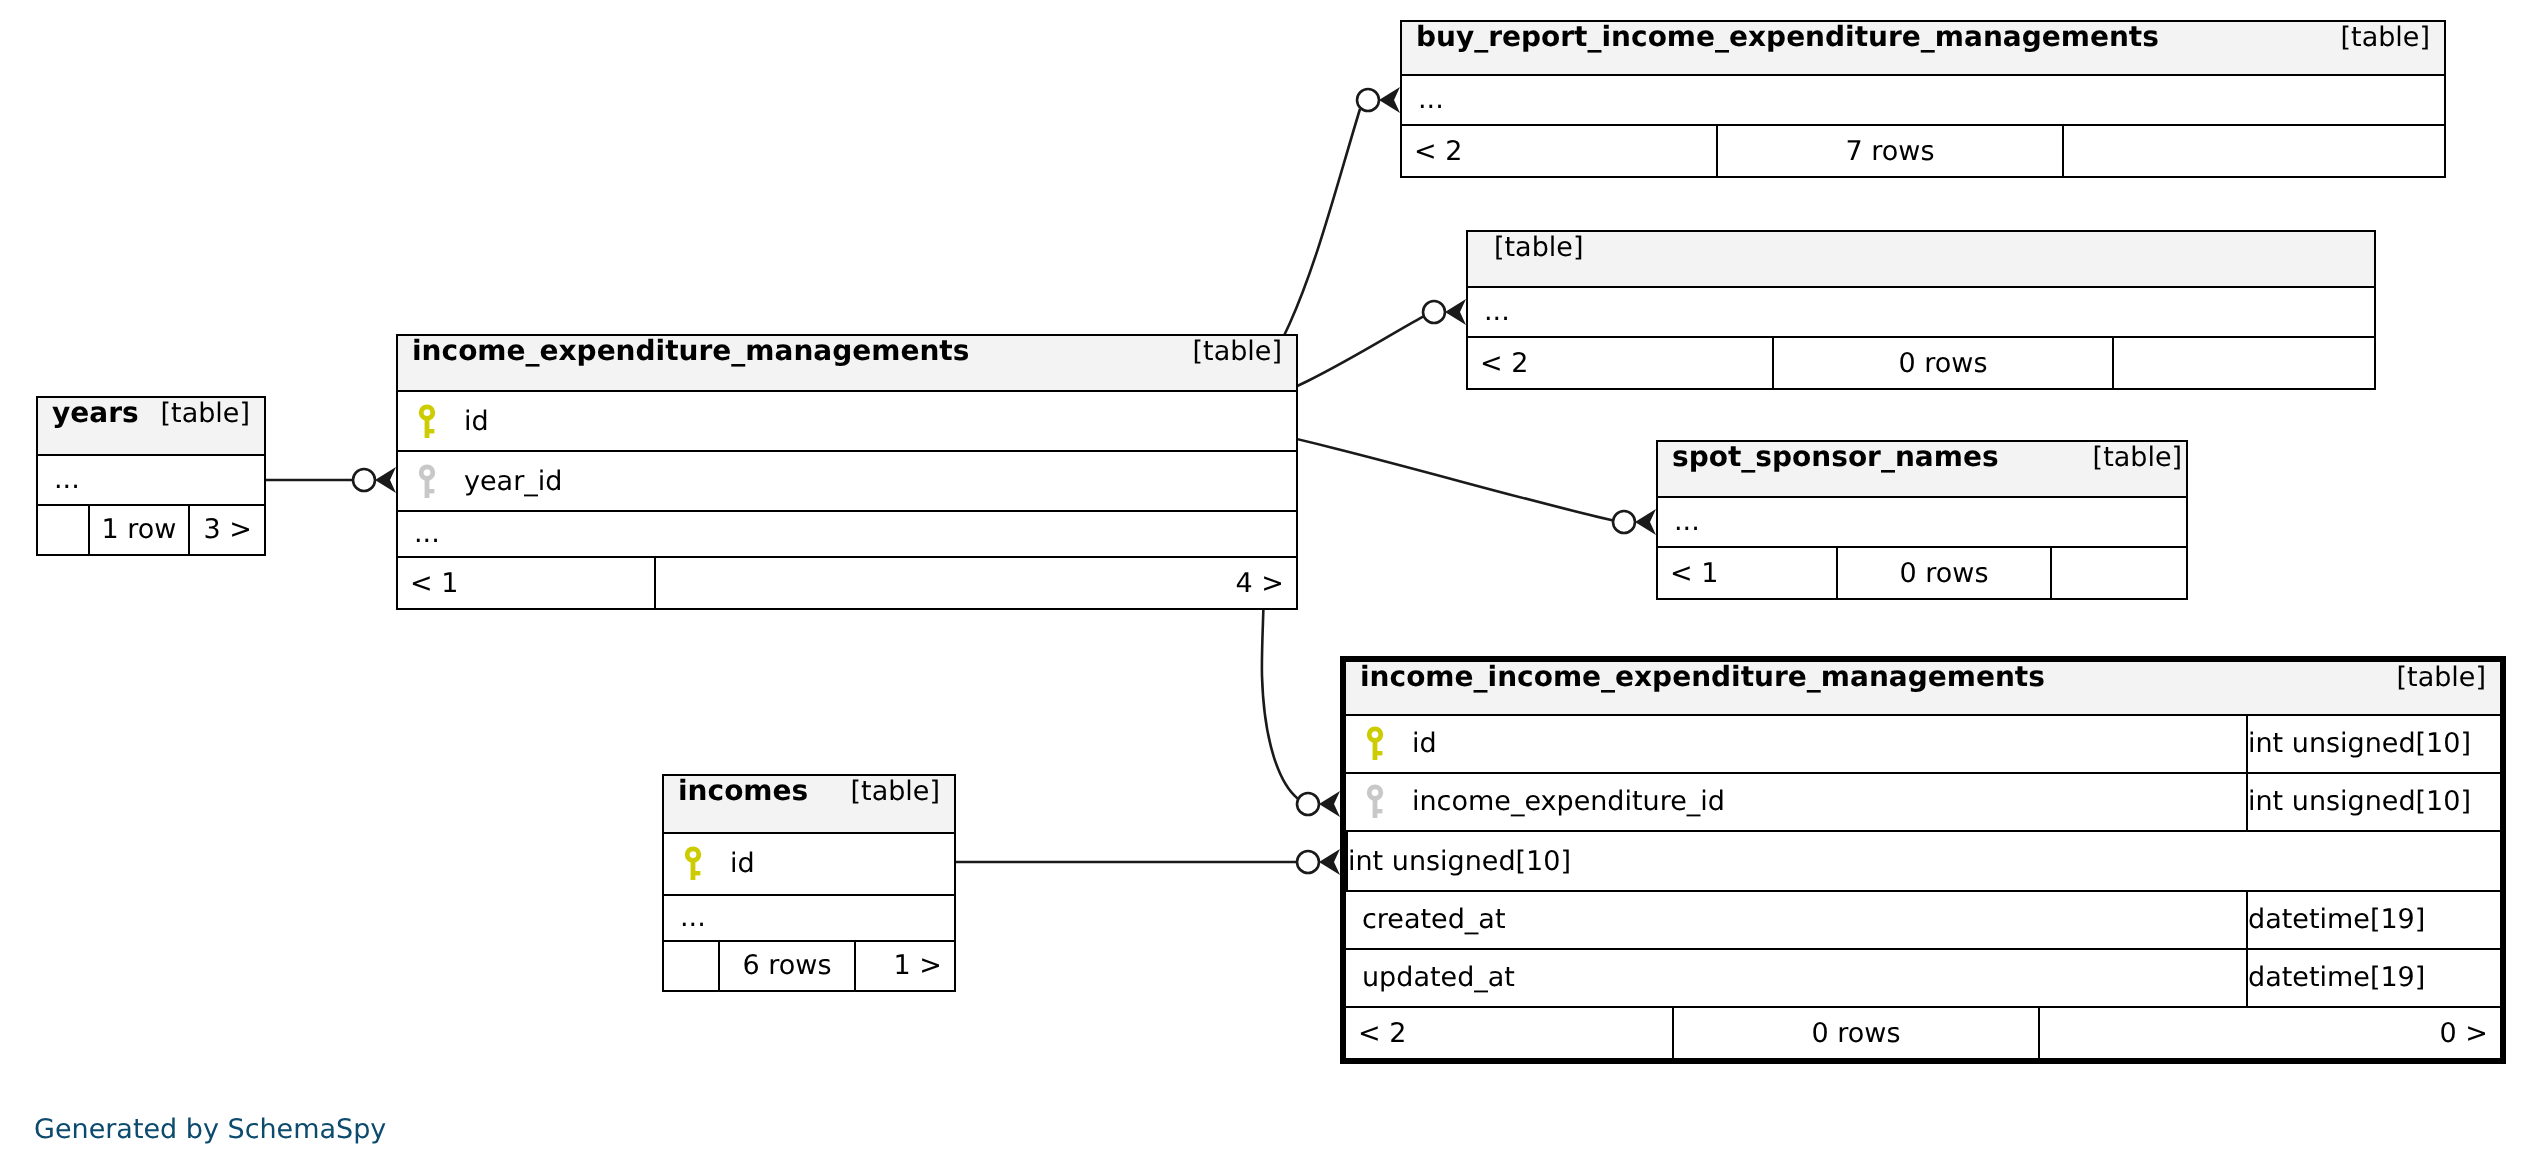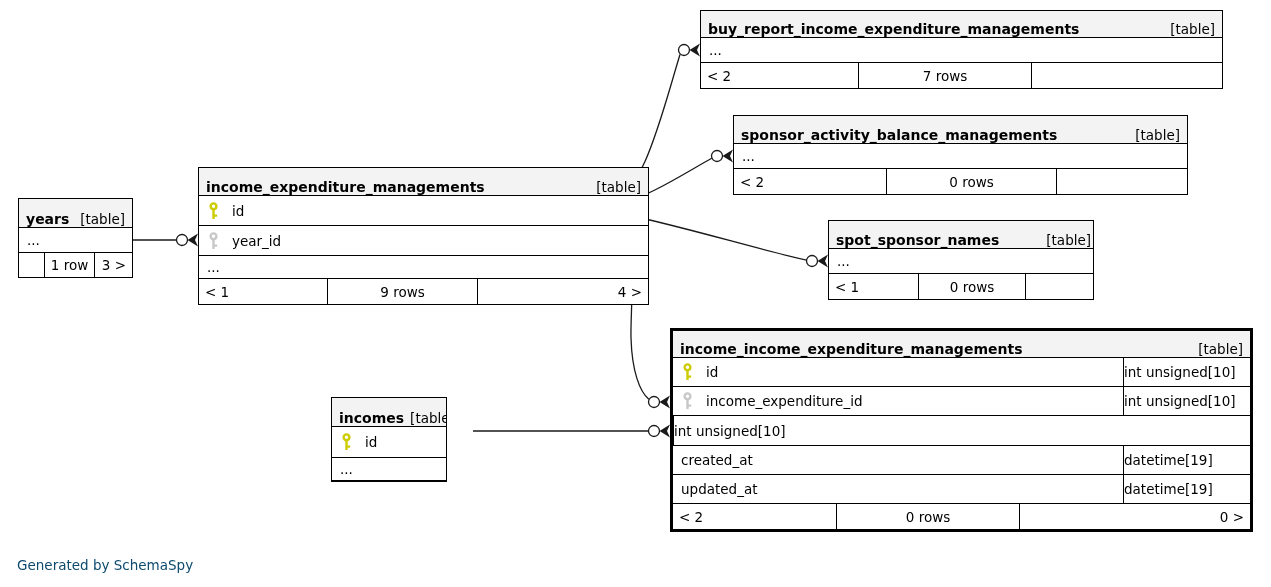--- a/index.html
+++ b/index.html
@@ -7,21 +7,21 @@
     position:relative;width:1271px;height:587px;background:#ffffff;
     font-family:"DejaVu Sans","Liberation Sans",sans-serif;color:#000;overflow:hidden;
   }
   #rel-svg{position:absolute;left:0;top:0;pointer-events:none;}
   .db-table{
     position:absolute;background:#fff;border:1px solid #000;box-sizing:border-box;
     font-size:13.5px;
   }
   .db-table.emphasized{border-width:3px;}
   .tbl-header{
-    display:flex;justify-content:space-between;align-items:flex-end;
+    display:flex;justify-content:space-between;align-items:flex-start;
     background:#f3f3f3;border-bottom:1px solid #000;box-sizing:border-box;
     padding:0 7px;white-space:nowrap;overflow:hidden;
   }
   .tbl-title{font-weight:bold;font-size:14px;}
   .tbl-tag{font-weight:normal;font-size:13.5px;margin-left:6px;}
   .tbl-row{
     display:flex;align-items:stretch;border-bottom:1px solid #000;box-sizing:border-box;
     background:#fff;white-space:nowrap;
   }
   .row-name{flex:1;display:flex;align-items:center;padding-left:9px;overflow:hidden;}
@@ -75,21 +75,20 @@
           </div>
         </div>
         <div class="tbl-footer" style="height: 25px;">
           <div class="f-cell" style="width: 157px;">&lt; 2</div>
           <div class="f-cell f-center" style="width: 173px;">7 rows</div>
           <div class="f-cell f-right"></div>
         </div>
       </div>
       <div class="db-table" style="left: 733px; top: 115px; width: 455px;">
         <div class="tbl-header" style="height: 28px;">
-          <span class="tbl-title">sponsor_activity_balance_managements</span>
           <span class="tbl-tag">[table]</span>
         </div>
         <div class="tbl-row" style="height: 25px;">
           <div class="row-name no-icon">
             <span>...</span>
           </div>
         </div>
         <div class="tbl-footer" style="height: 25px;">
           <div class="f-cell" style="width: 152px;">&lt; 2</div>
           <div class="f-cell f-center" style="width: 170px;">0 rows</div>
@@ -121,21 +120,20 @@
             <span>year_id</span>
           </div>
         </div>
         <div class="tbl-row" style="height: 23px;">
           <div class="row-name no-icon">
             <span>...</span>
           </div>
         </div>
         <div class="tbl-footer" style="height: 25px;">
           <div class="f-cell" style="width: 128px;">&lt; 1</div>
-          <div class="f-cell f-center" style="width: 150px;">9 rows</div>
           <div class="f-cell f-right">4 &gt;</div>
         </div>
       </div>
       <div class="db-table" style="left: 18px; top: 198px; width: 115px;">
         <div class="tbl-header" style="height: 29px;">
           <span class="tbl-title">years</span>
           <span class="tbl-tag">[table]</span>
         </div>
         <div class="tbl-row" style="height: 25px;">
           <div class="row-name no-icon">
@@ -157,39 +155,44 @@
           <div class="row-name no-icon">
             <span>...</span>
           </div>
         </div>
         <div class="tbl-footer" style="height: 25px;">
           <div class="f-cell" style="width: 89px;">&lt; 1</div>
           <div class="f-cell f-center" style="width: 107px;">0 rows</div>
           <div class="f-cell f-right"></div>
         </div>
       </div>
-      <div class="db-table" style="left: 331px; top: 397px; width: 116px;">
+      <div class="db-table" style="left: 331px; top: 387px; width: 147px;">
         <div class="tbl-header" style="height: 29px;">
           <span class="tbl-title">incomes</span>
           <span class="tbl-tag">[table]</span>
         </div>
         <div class="tbl-row" style="height: 31px;">
           <div class="row-name">
             <svg width="11" height="18" viewBox="0 0 11 18" class="key-icon">
               <circle cx="5.5" cy="4.3" r="2.9" fill="none" stroke="#cccc00" stroke-width="2.4"></circle>
               <line x1="5.5" y1="7.2" x2="5.5" y2="17" stroke="#cccc00" stroke-width="2.4"></line>
               <line x1="5.5" y1="13.6" x2="9.2" y2="13.6" stroke="#cccc00" stroke-width="2.2"></line>
             </svg>
             <span>id</span>
           </div>
         </div>
         <div class="tbl-row" style="height: 23px;">
           <div class="row-name no-icon">
             <span>...</span>
           </div>
+        </div>
+        <div class="tbl-footer" style="height: 24px;">
+          <div class="f-cell" style="width: 27px;"></div>
+          <div class="f-cell f-center" style="width: 68px;">6 rows</div>
+          <div class="f-cell f-right">1 &gt;</div>
         </div>
       </div>
       <div class="db-table emphasized" style="left: 670px; top: 328px; width: 583px;">
         <div class="tbl-header" style="height: 27px;">
           <span class="tbl-title">income_income_expenditure_managements</span>
           <span class="tbl-tag">[table]</span>
         </div>
         <div class="tbl-row" style="height: 29px;">
           <div class="row-name">
             <svg width="11" height="18" viewBox="0 0 11 18" class="key-icon">

